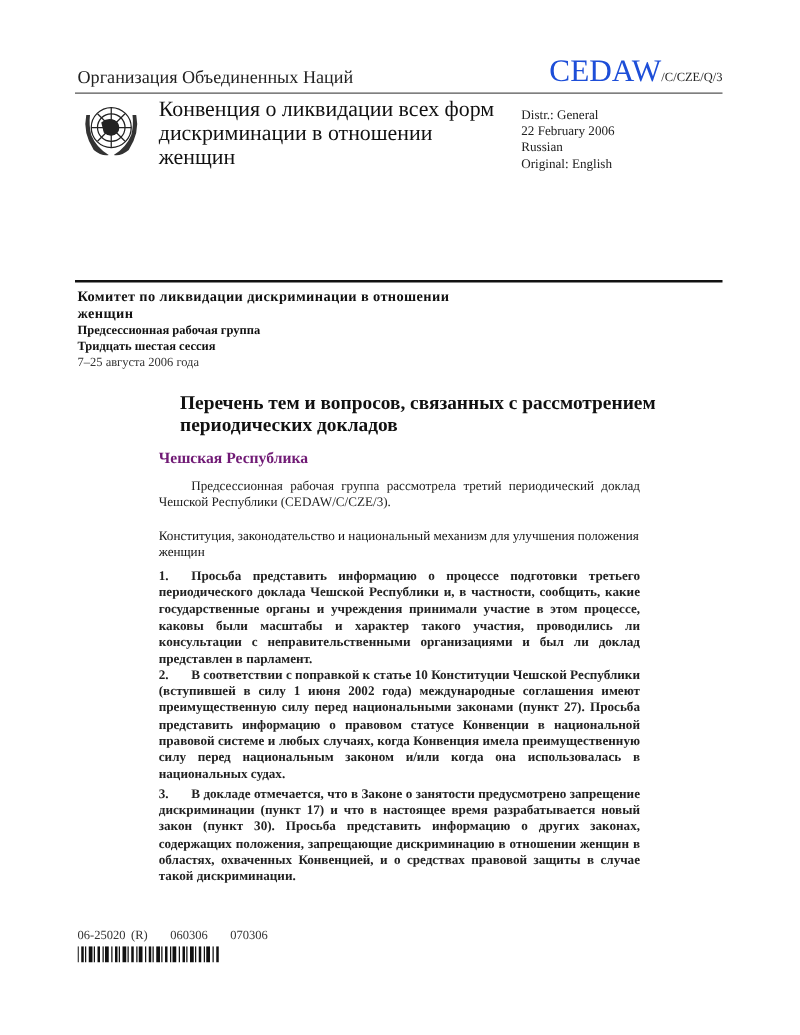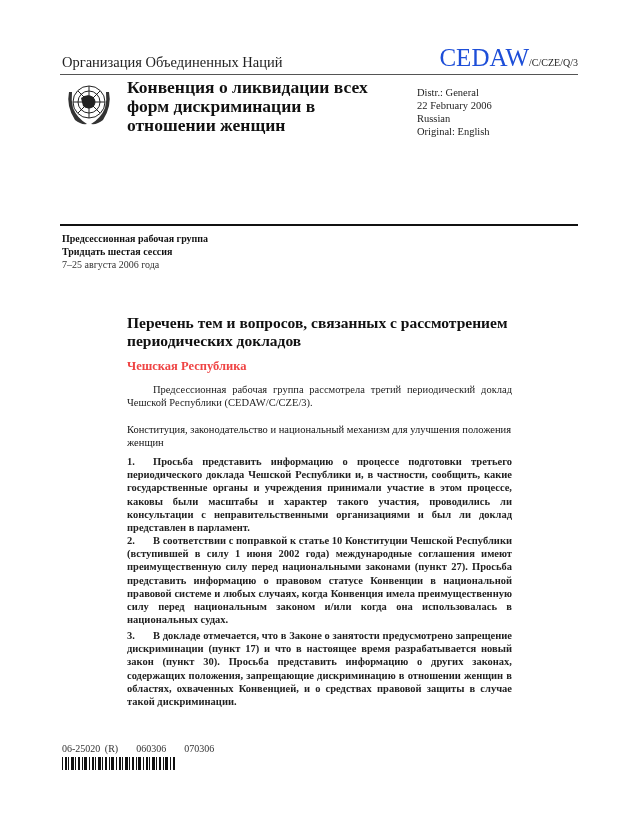--- a/index.html
+++ b/index.html
@@ -7,29 +7,29 @@
     width: 640px; height: 828px; position: relative; overflow: hidden;
     font-family: "Liberation Serif", "DejaVu Serif", serif; color: #1a1a1a;
   }
   .abs { position: absolute; }
   .org-name { left: 62px; top: 54px; font-size: 14.5px; color: #222; }
   .symbol { right: 62px; top: 44px; white-space: nowrap; }
   .symbol .big { font-size: 25px; color: #1d4ed8; }
   .symbol .small { font-size: 10px; color: #222; }
   .rule-top { left: 60px; top: 74px; width: 518px; height: 1px; background: #555; }
   .emblem { left: 63px; top: 78px; width: 52px; height: 52px; }
-  .conv-title { left: 127px; top: 78px; font-size: 17.5px; font-weight: bold; line-height: 19px; color: #111; width: 270px; }
+  .conv-title { left: 127px; top: 78px; font-size: 17.5px; font-weight: normal; line-height: 19px; color: #111; width: 270px; }
   .distr { left: 417px; top: 86px; font-size: 10.5px; line-height: 13px; color: #222; }
   .rule-thick { left: 60px; top: 224px; width: 518px; height: 2px; background: #111; }
   .committee { left: 62px; top: 232px; width: 300px; line-height: 13px; color: #111; }
   .committee .c1 { font-size: 11.5px; font-weight: bold; letter-spacing: 0.3px; }
   .committee .c2 { font-size: 10px; font-weight: bold; }
   .committee .c3 { font-size: 10px; color: #333; }
-  .main-title { left: 127px; top: 314px; width: 400px; font-size: 15.5px; font-weight: bold; line-height: 18px; color: #111; }
-  .country { left: 127px; top: 359px; font-size: 12.5px; font-weight: bold; color: #ef4444; }
+  .main-title { left: 144px; top: 314px; width: 400px; font-size: 15.5px; font-weight: bold; line-height: 18px; color: #111; }
+  .country { left: 127px; top: 359px; font-size: 12.5px; font-weight: bold; color: #701a75; }
   .body-text { font-size: 10.5px; line-height: 13.2px; text-align: justify; color: #222; }
   .intro { left: 127px; top: 383px; width: 385px; text-indent: 26px; }
   .section-heading { left: 127px; top: 423px; width: 385px; font-size: 10.5px; font-weight: normal; line-height: 13px; color: #111; }
   .para { left: 127px; width: 385px; font-weight: bold; }
   .para .num { display: inline-block; width: 26px; }
   .p1 { top: 455px; }
   .p2 { top: 534px; }
   .p3 { top: 629px; }
   .job-number { left: 62px; top: 743px; font-size: 10px; color: #333; word-spacing: 2px; text-align: center; }
   .barcode { left: 62px; top: 757px; width: 114px; height: 13px; }
@@ -67,20 +67,21 @@
 <div class="abs distr">
   <div>Distr.: General</div>
   <div>22 February 2006</div>
   <div>Russian</div>
   <div>Original: English</div>
 </div>
 
 <div class="abs rule-thick"></div>
 
 <div class="abs committee">
+  <div class="c1">Комитет по ликвидации дискриминации в отношении женщин</div>
   <div class="c2">Предсессионная рабочая группа</div>
   <div class="c2">Тридцать шестая сессия</div>
   <div class="c3">7–25 августа 2006 года</div>
 </div>
 
 <div class="abs main-title">Перечень тем и вопросов, связанных с рассмотрением периодических докладов</div>
 
 <div class="abs country">Чешская Республика</div>
 
 <div class="abs body-text intro">Предсессионная рабочая группа рассмотрела третий периодический доклад Чешской Республики (CEDAW/C/CZE/3).</div>

